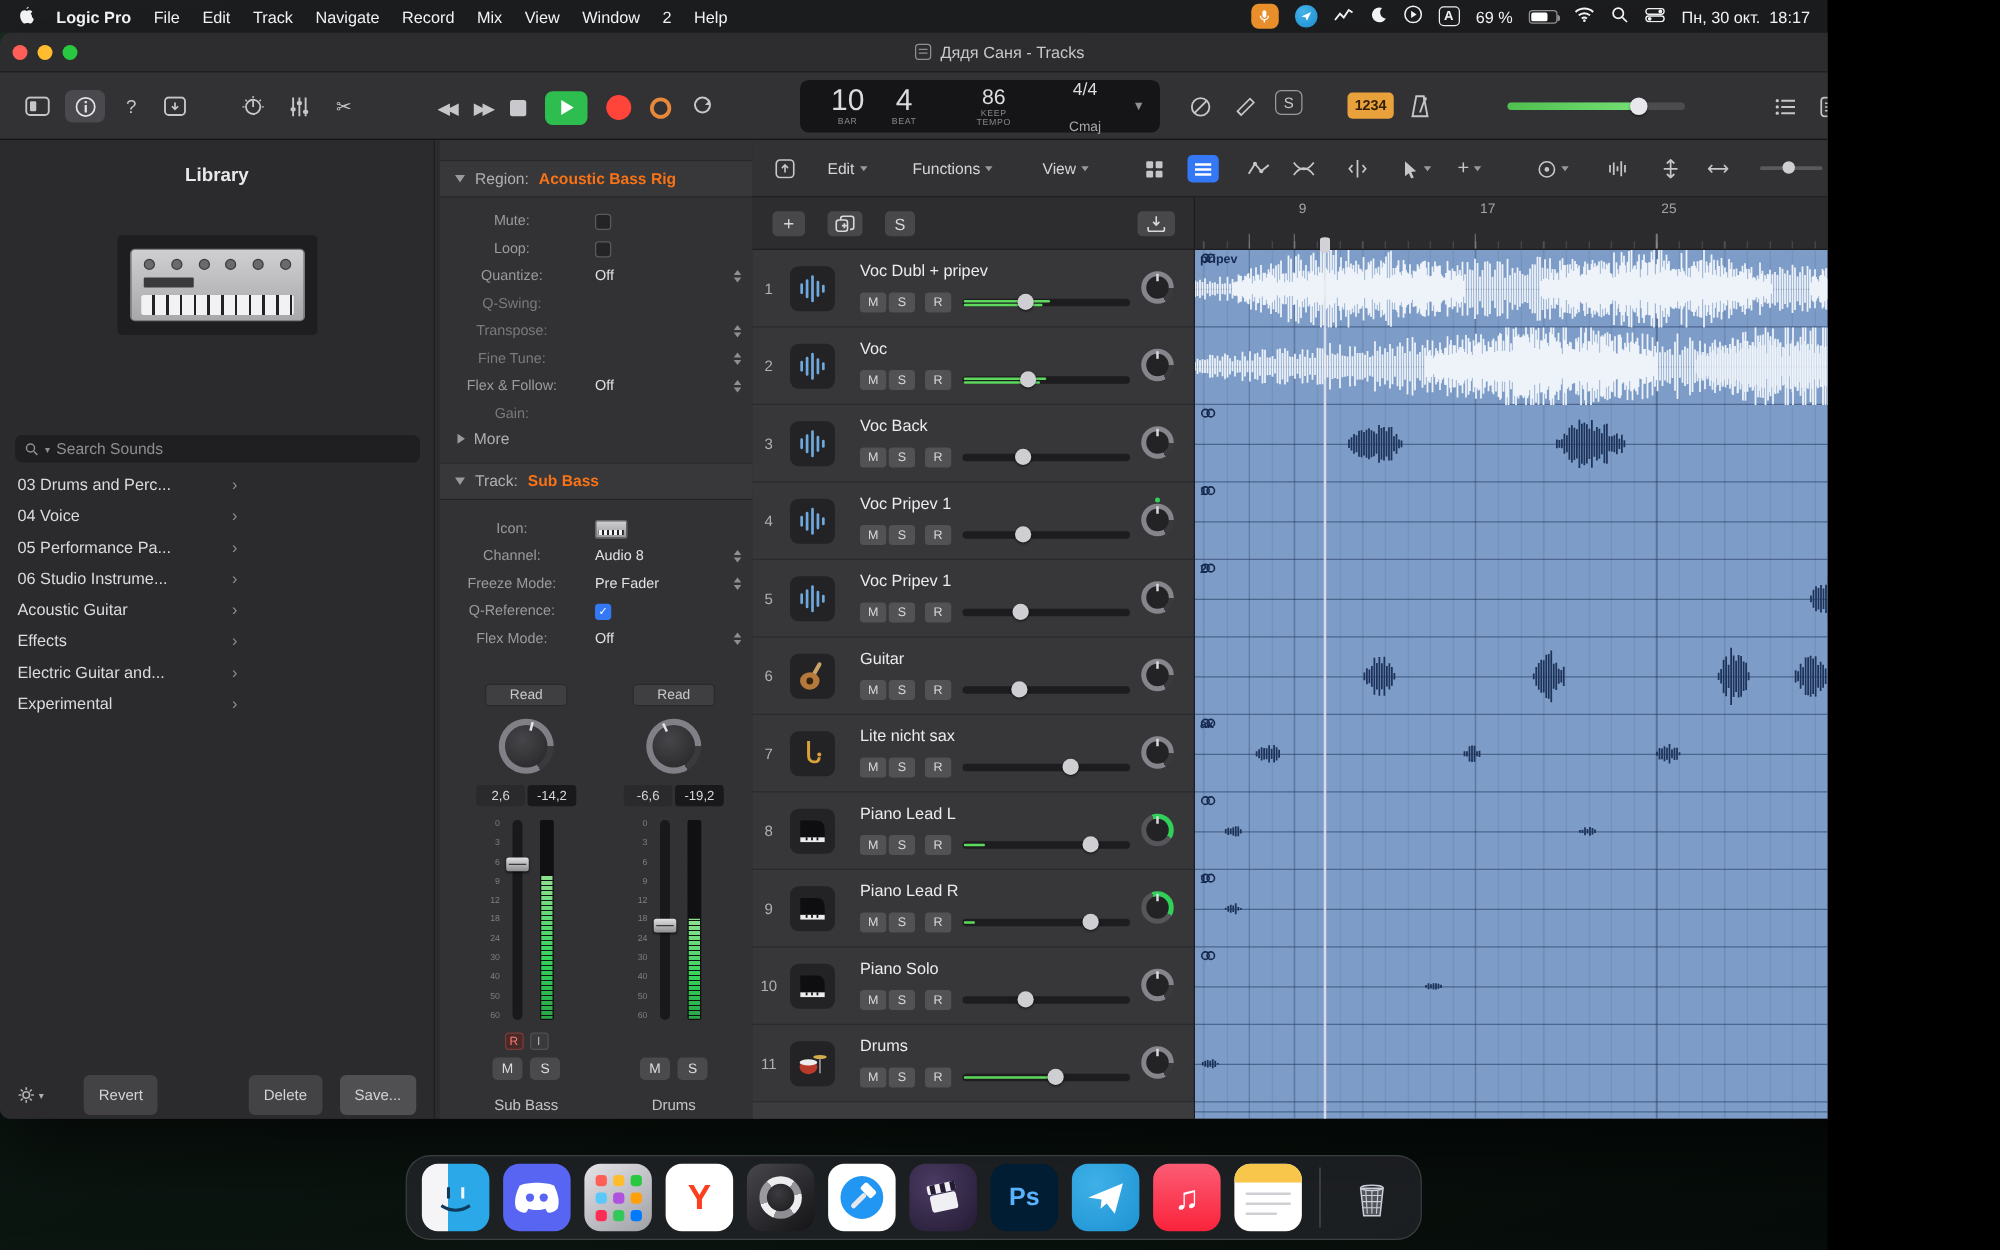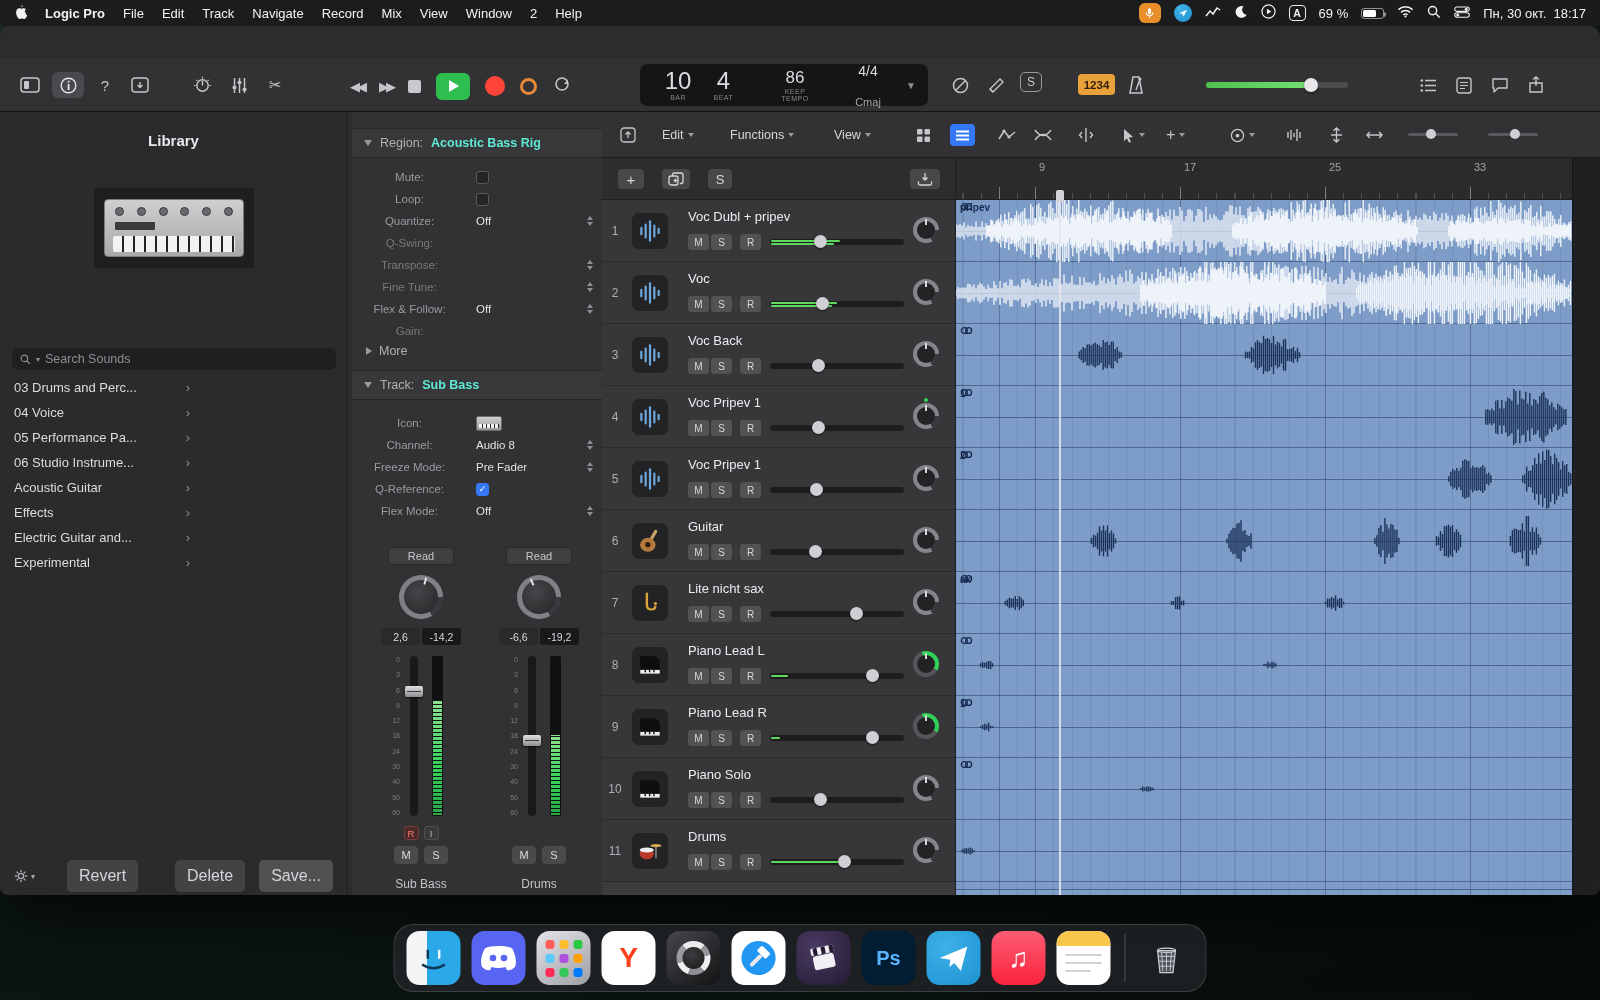--- a/index.html
+++ b/index.html
@@ -1,17 +1,17 @@
 <!DOCTYPE html>
 <html lang="ru" style="--accent_green: #30d158; --record_red: #ff453a; --region_blue: #7d9cc7; --count_orange: #e9a13b; --select_blue: #3478f6; --meter_green: #5dd95d;"><head>
 <meta charset="utf-8">
 <style>
   html,body{margin:0;padding:0;background:#000;font-family:"Liberation Sans",sans-serif;}
   *{box-sizing:border-box;}
-  .desktop{position:relative;width:1600px;height:1000px;overflow:hidden;
+  .desktop{position:relative;width:1462px;height:1000px;overflow:hidden;
     background:linear-gradient(155deg,#1b2d23 0%,#0e1a14 40%,#060c09 100%);}
 
   
   .menubar{position:absolute;top:0;left:0;right:0;height:26px;background:rgba(28,28,30,.93);
     display:flex;align-items:center;padding:0 14px;color:#f2f2f4;font-size:13px;z-index:50;}
   .mb-left{display:flex;align-items:center;gap:18px;}
   .mb-app{font-weight:700;}
   .mb-items{display:flex;gap:18px;}
   .mb-item{cursor:default;}
   .mb-right{margin-left:auto;display:flex;align-items:center;gap:13px;}
@@ -74,31 +74,31 @@
   .synth-knobs{position:absolute;top:7px;left:10px;right:10px;display:flex;justify-content:space-between;}
   .synth-knobs i{width:9px;height:9px;border-radius:50%;background:#6a6a6e;border:1.5px solid #3c3c3e;}
   .synth-screen{position:absolute;top:22px;left:10px;width:40px;height:8px;background:#3a3a3c;border-radius:1px;}
   .synth-keys{position:absolute;bottom:4px;left:8px;right:8px;height:16px;background:repeating-linear-gradient(90deg,#f2f2f4 0 9px,#222 9px 11px);border-radius:2px;}
   .lib-search{position:absolute;left:12px;top:236px;width:324px;height:22px;background:#1f1f21;border-radius:6px;
     display:flex;align-items:center;gap:5px;padding:0 8px;color:#8e8e93;font-size:12.5px;}
   .lib-list{position:absolute;left:0;top:268px;width:200px;}
   .lib-row{height:25px;display:flex;padding:0 10px 0 14px;color:#dcdcde;font-size:13px;}
   .lib-row .chev{margin-left:auto;color:#8e8e93;font-size:13px;}
   .lib-bottom{position:absolute;left:0;right:0;top:752px;height:24px;display:flex;align-items:center;padding:0 14px;gap:14px;}
-  .lib-btn{height:22px;border-radius:5px;background:#434345;color:#d4d4d8;font-size:16px;display:flex;align-items:center;justify-content:center;padding:16px 12px;}
+  .lib-btn{height:22px;border-radius:5px;background:#434345;color:#d4d4d8;font-size:12px;display:flex;align-items:center;justify-content:center;padding:16px 12px;}
   .lib-act{color:#b0b0b4;font-size:12px;display:flex;align-items:center;gap:3px;}
   .sp{flex:1;}
 
   
   .inspector{position:absolute;left:352px;top:86px;width:254px;height:783px;background:#323234;border-right:1px solid #1a1a1c;}
   .insp-head{position:absolute;left:0;right:0;height:30px;display:flex;align-items:center;gap:8px;padding-left:12px;
     background:#38383a;border-top:1px solid #28282a;border-bottom:1px solid #242426;}
   .insp-head .dis{width:0;height:0;border-left:4.5px solid transparent;border-right:4.5px solid transparent;border-top:6px solid #9a9a9e;}
   .insp-head .hl{color:#b0b0b4;font-size:12.5px;}
-  .insp-head .hn{color:#5eead4;font-size:12.5px;font-weight:600;}
+  .insp-head .hn{color:#f97316;font-size:12.5px;font-weight:600;}
   .insp-rows{position:absolute;left:0;right:0;}
   .insp-row{display:flex;align-items:center;height:22px;}
   .insp-row.dim .insp-label{color:#7a7a7e;}
   .insp-label{width:124px;text-align:center;padding-right:9px;color:#9a9a9f;font-size:11.5px;}
   .insp-val{color:#e2e2e6;font-size:11.5px;}
   .insp-check{width:13px;height:13px;background:#242426;border:1px solid #5a5a5e;border-radius:3px;
     display:flex;align-items:center;justify-content:center;font-size:9px;color:#fff;}
   .insp-check.checked{background:#3478f6;border-color:#3478f6;}
   .insp-iconthumb{width:26px;height:15px;border-radius:2px;background:linear-gradient(#cfcfd2,#98989b);border:1px solid #6a6a6e;position:relative;}
   .insp-iconthumb::after{content:"";position:absolute;left:2px;right:2px;bottom:2px;height:4px;background:repeating-linear-gradient(90deg,#f2f2f4 0 3px,#222 3px 4px);}
@@ -306,20 +306,29 @@
             <rect x="0.8" y="7.4" width="16.4" height="5" rx="2.5" fill="none" stroke="#f2f2f4" stroke-width="1.2"></rect>
             <circle cx="4.2" cy="9.9" r="1.7" fill="#f2f2f4"></circle>
           </svg>
       </span>
       <span class="mb-clock">Пн, 30 окт.  18:17</span>
     </div>
   </div>
 
   <div class="window">
 
+    <div class="titlebar">
+      <div class="lights">
+        <span class="light l-red"></span>
+        <span class="light l-yel"></span>
+        <span class="light l-grn"></span>
+      </div>
+      <span class="doc-ic"></span>
+      <span>Дядя Саня - Tracks</span>
+    </div>
 
     <div class="toolbar">
       <span class="tb-btn" style="left:14px;width:32px;">
         <svg width="20" height="16" viewBox="0 0 20 16">
             <rect x="1" y="1" width="18" height="14" rx="3" fill="none" stroke="#c6c6ca" stroke-width="1.5"></rect>
             <rect x="4" y="4" width="5" height="8" rx="1" fill="#c6c6ca"></rect>
           </svg>
       </span>
       <span class="tb-btn active" style="left:52px;width:32px;">
         <svg width="17" height="17" viewBox="0 0 17 17">

